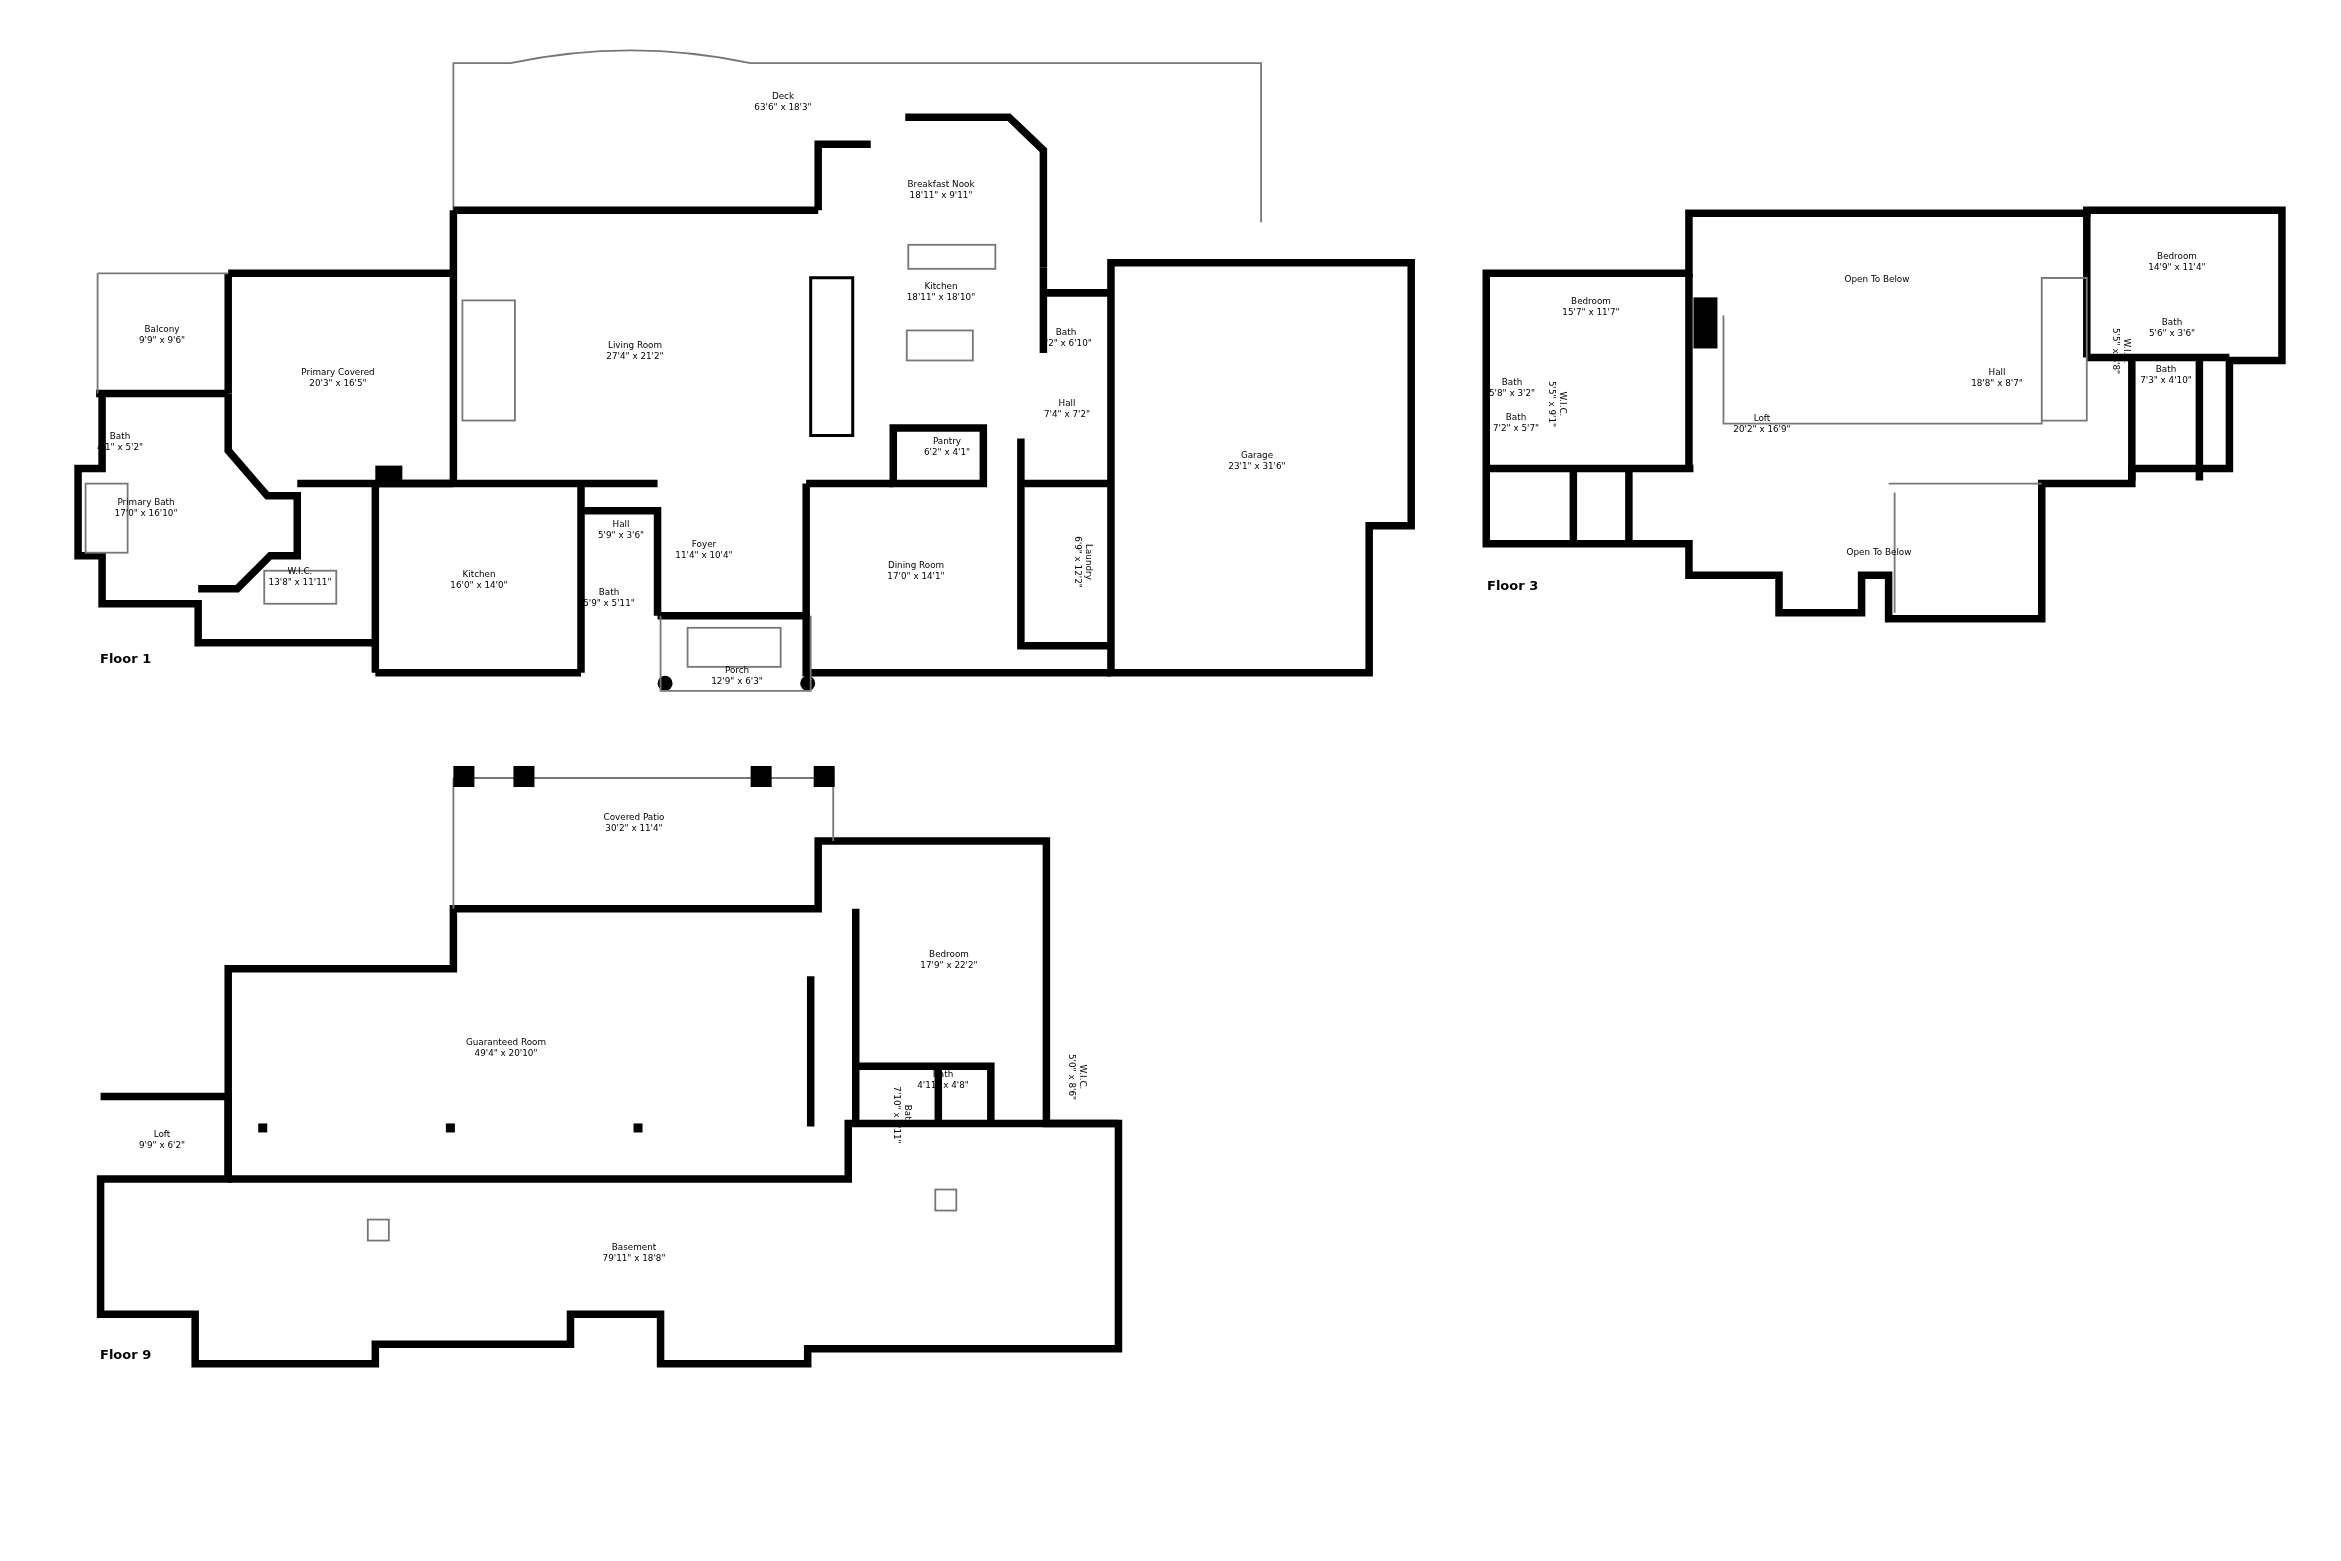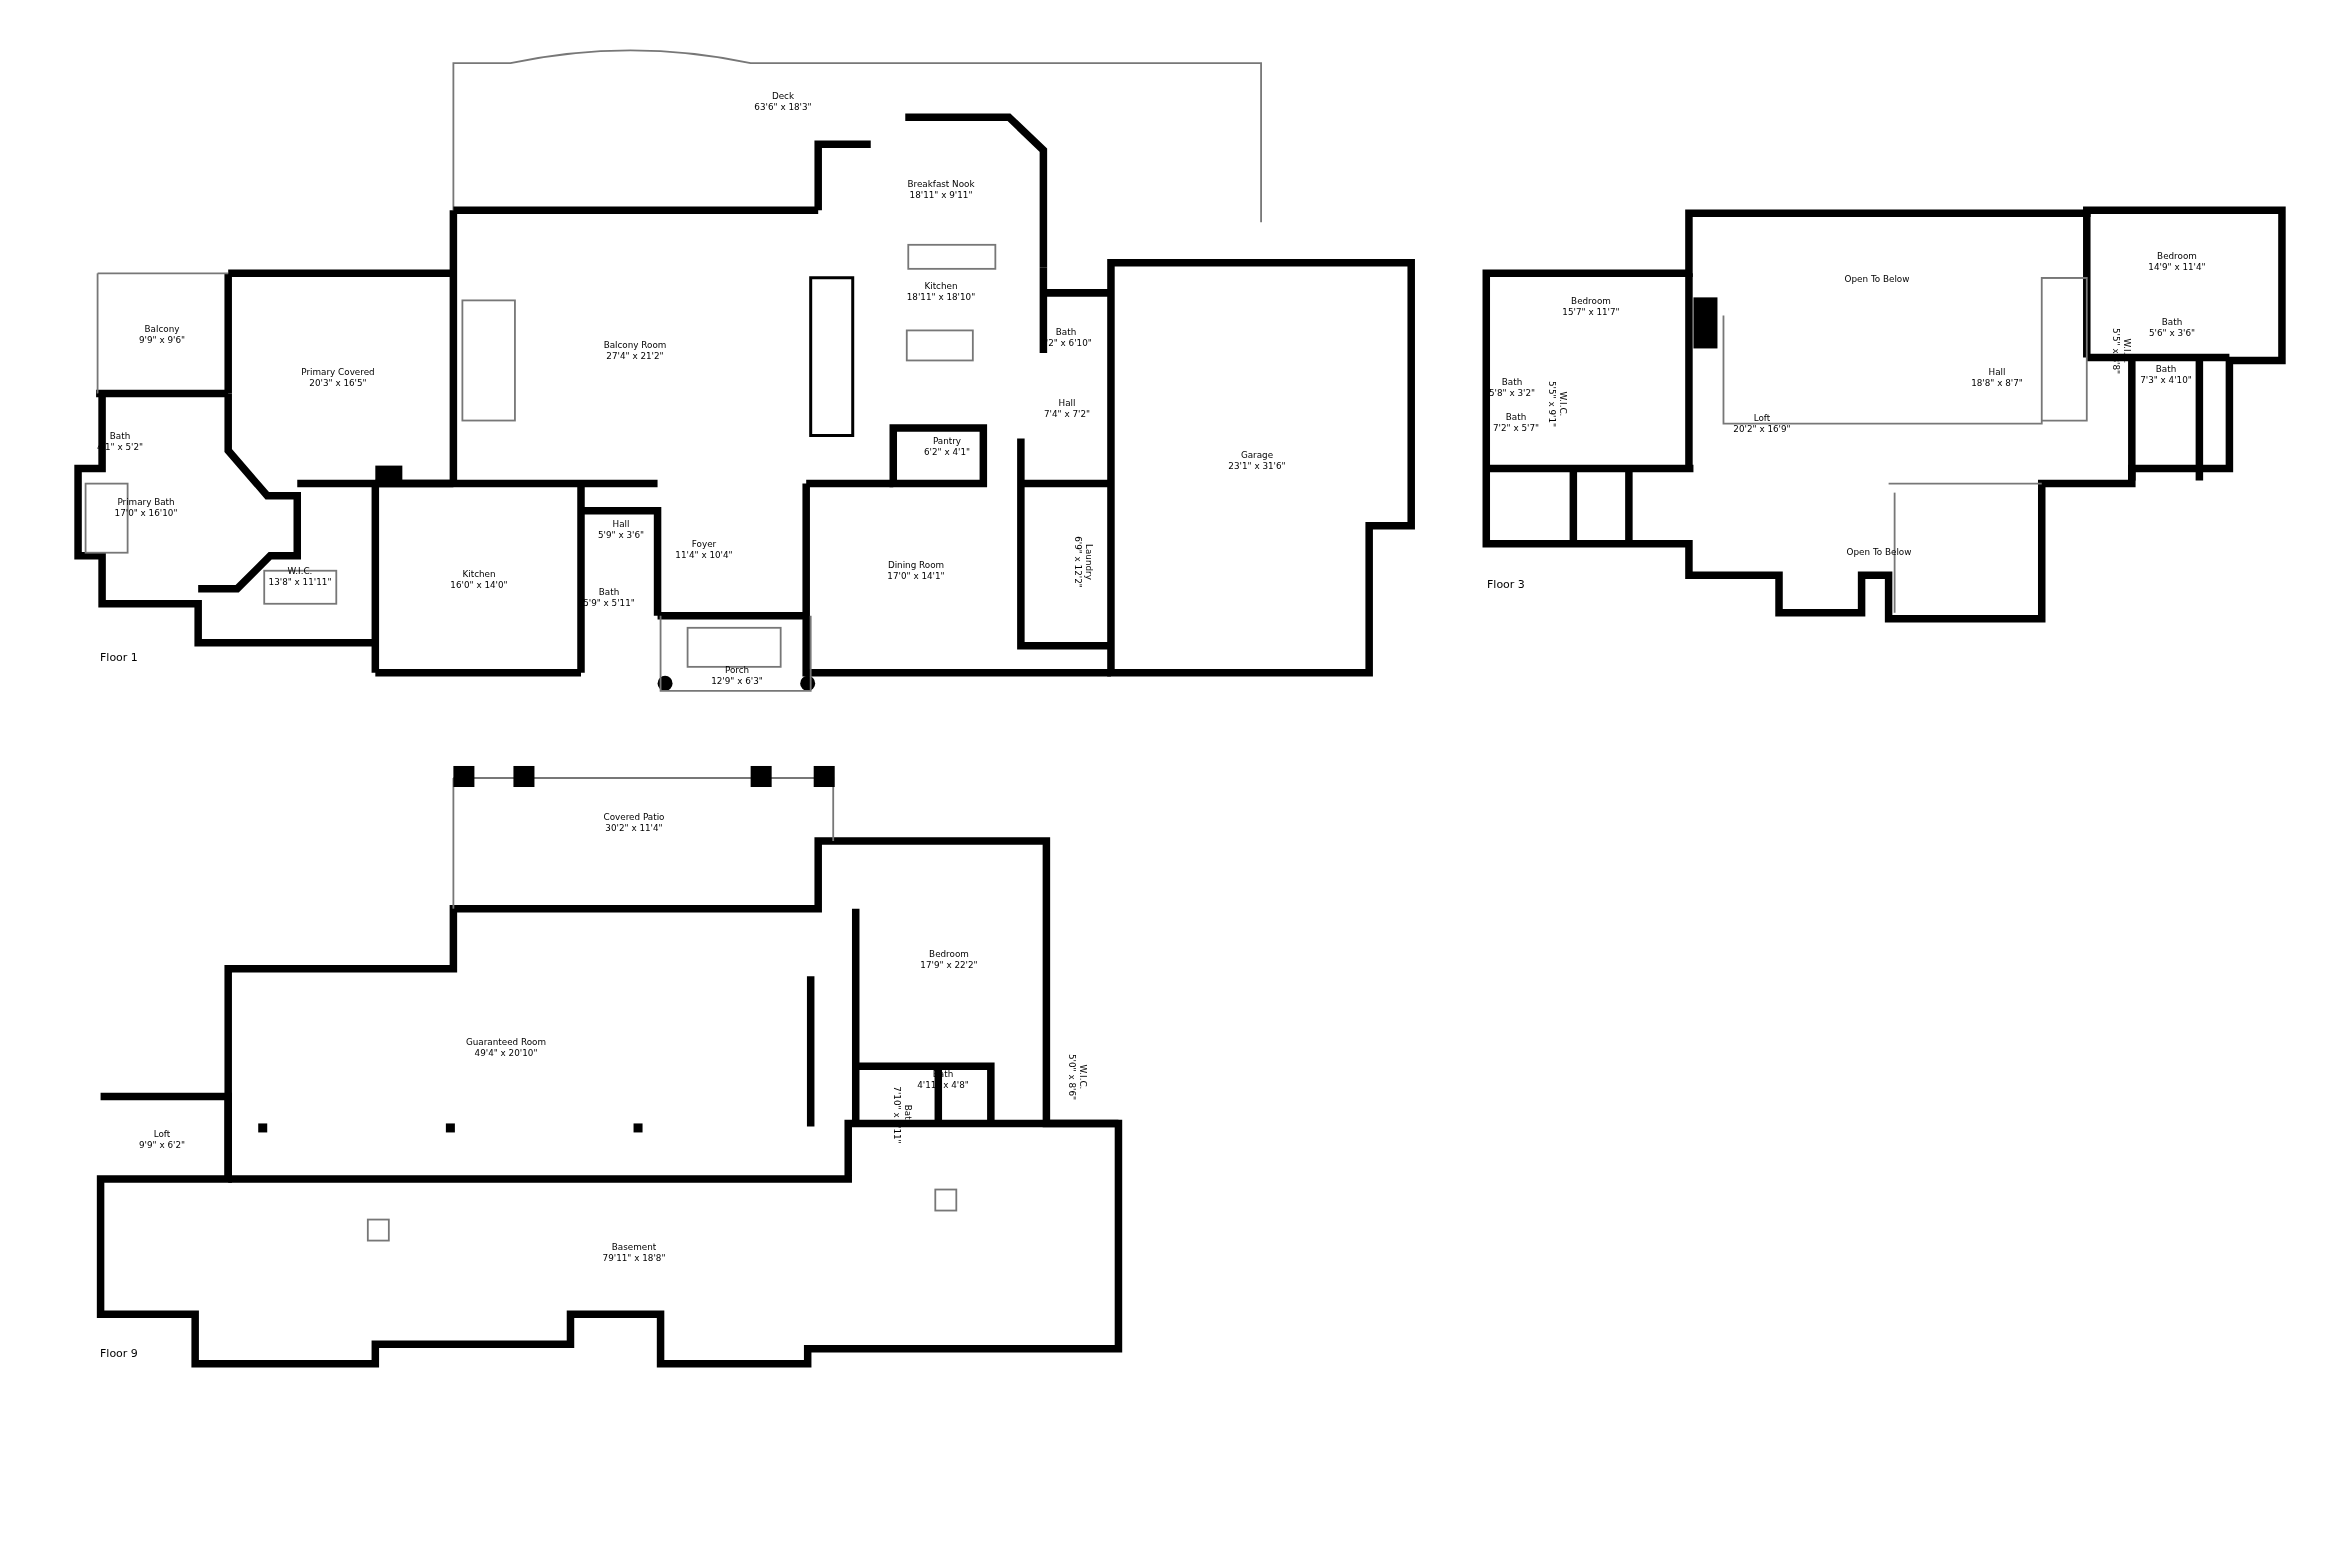--- a/index.html
+++ b/index.html
@@ -2,21 +2,21 @@
 <html style="font-size:9.4px"><head>
 <meta charset="utf-8">
 <style>
   html,body{margin:0;padding:0;background:#fff;}
   #canvas{position:relative;width:2342px;height:1426px;background:#ffffff;overflow:hidden;font-family:"DejaVu Sans","Liberation Sans",sans-serif;color:#000;}
   svg.plan{position:absolute;left:0;top:0;width:2342px;height:1562px;}
   .lbl{position:absolute;transform:translate(-50%,-50%);text-align:center;white-space:nowrap;font-size:8.8px;line-height:11px;}
   .lbl .n{display:block;}
   .lbl .d{display:block;}
   .rot{transform:translate(-50%,-50%) rotate(90deg);}
-  .floor{position:absolute;font-size:11px;}
+  .floor{position:absolute;font-size:13px;font-weight:bold;}
   .footer{position:absolute;left:50%;top:1514px;transform:translateX(-50%);font-size:17.6px;white-space:nowrap;}
 </style>
 </head>
 <body>
 
 <div id="canvas">
 
   <svg class="plan" viewBox="0 0 1560 1040" preserveAspectRatio="none">
     <g fill="none" stroke="#000" stroke-width="5" stroke-linejoin="miter">
 
@@ -130,21 +130,21 @@
     </div>
   <div class="lbl" style="left:146px;top:508px">
       <span class="n">Primary Bath</span>
       <span class="d">17'0" x 16'10"</span>
     </div>
   <div class="lbl" style="left:300px;top:577px">
       <span class="n">W.I.C.</span>
       <span class="d">13'8" x 11'11"</span>
     </div>
   <div class="lbl" style="left:635px;top:351px">
-      <span class="n">Balcony Room</span>
+      <span class="n">Living Room</span>
       <span class="d">27'4" x 21'2"</span>
     </div>
   <div class="lbl" style="left:479px;top:580px">
       <span class="n">Kitchen</span>
       <span class="d">16'0" x 14'0"</span>
     </div>
   <div class="lbl" style="left:621px;top:530px">
       <span class="n">Hall</span>
       <span class="d">5'9" x 3'6"</span>
     </div>

